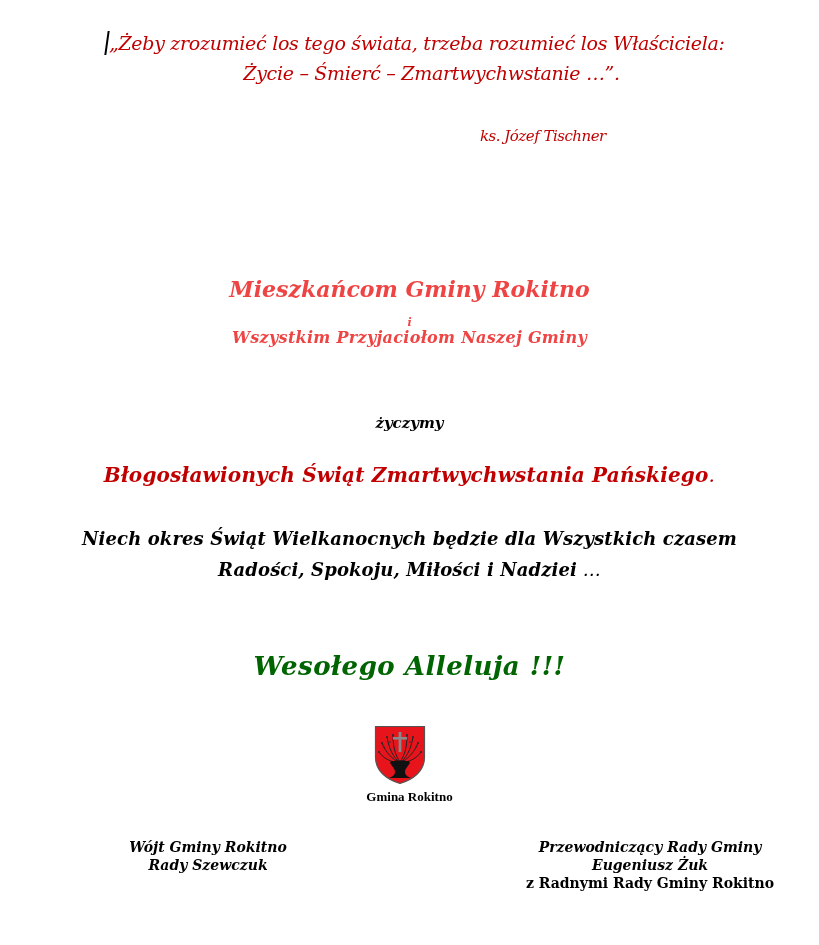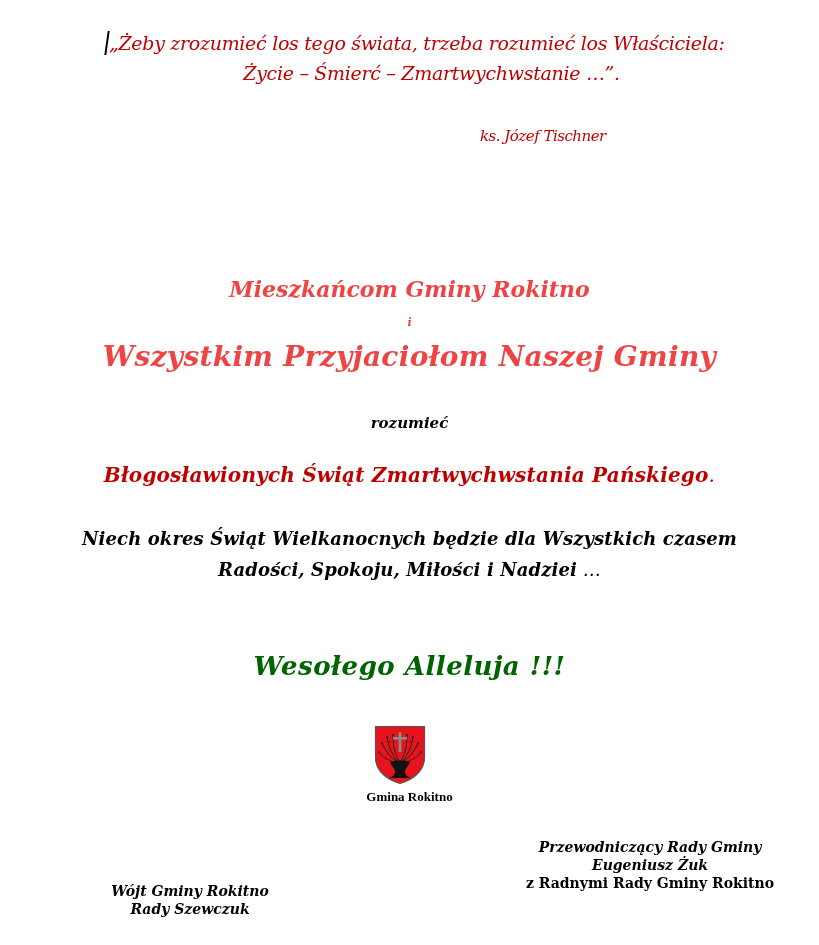--- a/index.html
+++ b/index.html
@@ -48,21 +48,21 @@
     }
 
     .heading {
       color: #ef4444;
       font-family: "DejaVu Serif", serif;
       font-weight: bold;
       font-style: italic;
     }
     .h1 { top: 276px; font-size: 22px; }
     .and { top: 316px; font-size: 11px; }
-    .h2 { top: 340px; font-size: 28px; letter-spacing: 0.3px; }
+    .h2 { top: 328px; font-size: 16px; letter-spacing: 0.3px; }
 
     .wish { top: 414px; font-size: 15px; color: #000; font-weight: bold; font-style: italic; font-family: "DejaVu Serif", serif; }
 
     .blessing {
       top: 463px;
       font-size: 20px;
       color: #c00000;
       font-weight: bold;
       font-style: italic;
       font-family: "DejaVu Serif", serif;
@@ -110,41 +110,41 @@
     .sig {
       position: absolute;
       top: 838px;
       text-align: center;
       font-family: "DejaVu Serif", serif;
       font-size: 14px;
       line-height: 18px;
       color: #000;
       white-space: nowrap;
     }
-    .sig-left { left: 10px; width: 360px; margin-top: 44px; }
+    .sig-left { left: 28px; width: 360px; }
     .sig-right { left: 490px; width: 320px; }
     .sig .role, .sig .person { font-weight: bold; font-style: italic; display: block; }
     .sig .team { font-weight: bold; display: block; }
   </style>
 </head>
 <body>
 
 <div>
 
   <div class="abs quote quote-line1">
     <span class="cursor"></span><span>„Żeby zrozumieć los tego świata, trzeba rozumieć los Właściciela:</span>
   </div>
   <div class="abs quote quote-line2">Życie – Śmierć – Zmartwychwstanie …”.</div>
   <div class="abs author">ks. Józef Tischner</div>
 
   <div class="abs heading h1">Mieszkańcom Gminy Rokitno</div>
   <div class="abs heading and">i</div>
   <div class="abs heading h2">Wszystkim Przyjaciołom Naszej Gminy</div>
 
-  <div class="abs wish">rozumieć</div>
+  <div class="abs wish">życzymy</div>
 
   <div class="abs blessing">
     <span>Błogosławionych Świąt Zmartwychwstania Pańskiego</span><span class="dot">.</span>
   </div>
 
   <div class="abs niech niech1">Niech okres Świąt Wielkanocnych będzie dla Wszystkich czasem</div>
   <div class="abs niech niech2">
     <span>Radości, Spokoju, Miłości i Nadziei</span><span class="ellipsis"> …</span>
   </div>
 

